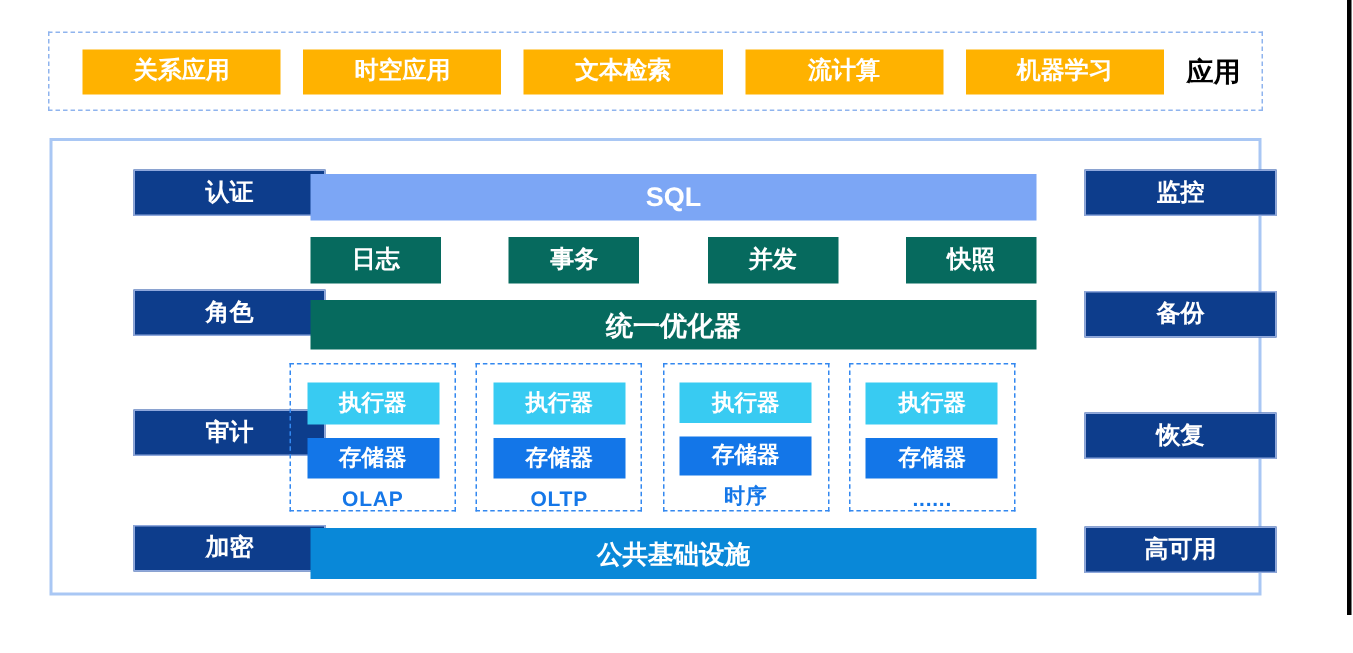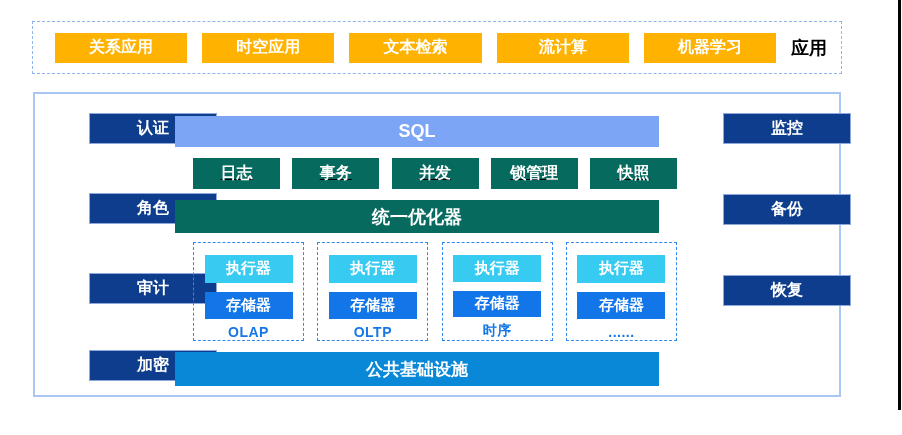--- a/index.html
+++ b/index.html
@@ -50,31 +50,31 @@
     display:flex;align-items:center;justify-content:center;
     white-space:nowrap;
     margin-left:36px;
   }
   .pillar.left{left:18px;}
   .pillar.right{left:652px;}
   .p-row1{top:19px;} .p-row2{top:99px;} .p-row3{top:179px;} .p-row4{top:256px;}
   .pr-row2{top:100px;} .pr-row3{top:181px;} .pr-row4{top:257px;}
   
   .bar{
-    position:absolute;left:140px;width:484px;
+    position:absolute;left:172px;width:484px;
     color:#ffffff;font-weight:bold;
     display:flex;align-items:center;justify-content:center;
     white-space:nowrap;
   }
   .sql-bar{top:22px;height:31px;background:#7CA6F5;font-size:18px;}
   .optimizer-bar{top:106px;height:33px;background:#066A5E;font-size:18px;}
   .infra-bar{top:258px;height:34px;background:#0988D8;font-size:17px;}
   .modules-row{
-    position:absolute;left:158px;top:64px;width:484px;height:31px;
-    display:flex;justify-content:space-between;text-decoration:underline;
+    position:absolute;left:172px;top:64px;width:484px;height:31px;
+    display:flex;justify-content:space-between;
   }
   .module-btn{
     width:87px;height:31px;background:#066A5E;color:#ffffff;
     font-size:16px;font-weight:bold;
     display:flex;align-items:center;justify-content:center;
     white-space:nowrap;
   }
   .engines-row{
     position:absolute;left:158px;top:148px;width:484px;height:99px;
     display:flex;justify-content:space-between;
@@ -117,28 +117,28 @@
   <div class="main-box">
 
     <div class="pillar left p-row1">认证</div>
     <div class="pillar left p-row2">角色</div>
     <div class="pillar left p-row3">审计</div>
     <div class="pillar left p-row4">加密</div>
 
     <div class="pillar right p-row1">监控</div>
     <div class="pillar right pr-row3">恢复</div>
     <div class="pillar right pr-row2">备份</div>
+    <div class="pillar right pr-row4">高可用</div>
 
     <div class="bar sql-bar">SQL</div>
 
     <div class="modules-row">
       <div class="module-btn">日志</div>
       <div class="module-btn">事务</div>
       <div class="module-btn">并发</div>
-      <div class="module-btn">锁管理</div>
       <div class="module-btn">快照</div>
     </div>
 
     <div class="bar optimizer-bar">统一优化器</div>
 
     <div class="engines-row">
       <div class="engine-box">
         <div class="engine-btn engine-executor">执行器</div>
         <div class="engine-btn engine-storage">存储器</div>
         <div class="engine-label">OLAP</div>

